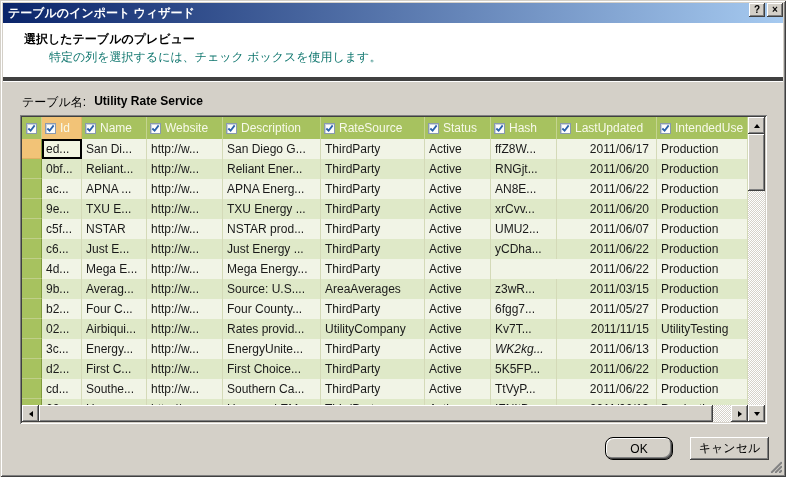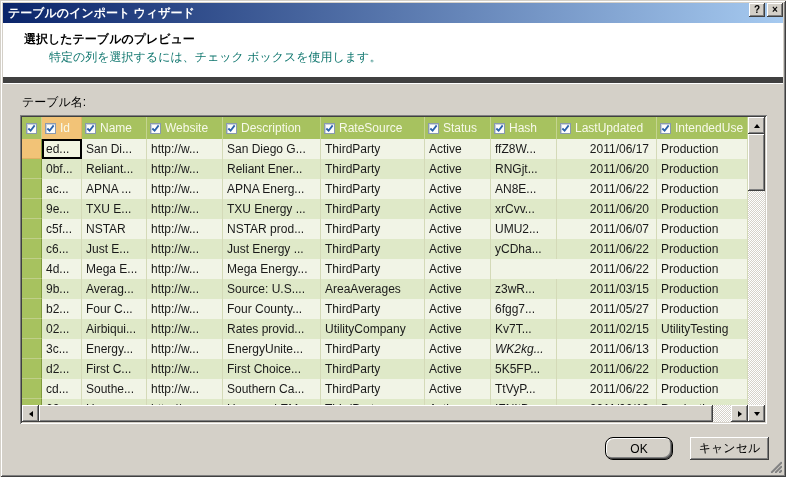--- a/index.html
+++ b/index.html
@@ -29,25 +29,25 @@
   .tb-buttons{position:absolute;right:3px;top:3px;display:flex;gap:2px;}
   .tb-btn{
     width:16px;height:14px;background:var(--bg);
     box-shadow:inset -1px -1px 0 #404040, inset 1px 1px 0 #fff,
                inset -2px -2px 0 #808080, inset 2px 2px 0 #d4d0c8;
     font-size:10px;font-weight:bold;color:#000;display:flex;align-items:center;justify-content:center;
     line-height:1;
   }
   .headband{
     position:absolute;left:3px;top:23px;right:3px;height:54px;background:#ffffff;
-    border-bottom:6px solid #404040;box-shadow:0 1px 0 #ffffff;
+    border-bottom:4px solid #404040;box-shadow:0 1px 0 #ffffff;
   }
   .headband .h1{position:absolute;left:21px;top:8px;font-size:12px;font-weight:bold;color:#000;}
   .headband .h2{position:absolute;left:46px;top:26px;font-size:12px;color:#0f766e;}
-  .tname{position:absolute;left:22px;top:94px;font-size:12px;color:#000;display:flex;gap:8px;flex-direction:column;}
+  .tname{position:absolute;left:22px;top:94px;font-size:12px;color:#000;display:flex;gap:8px;}
   .tname .val{font-weight:bold;}
   
   .grid{
     position:absolute;left:20px;top:115px;width:747px;height:309px;
     background:var(--row-light);box-sizing:border-box;padding:2px;
     box-shadow:inset 1px 1px 0 #808080, inset -1px -1px 0 #ffffff,
                inset 2px 2px 0 #404040, inset -2px -2px 0 #d4d0c8;
     display:flex;
   }
   .grid-left{flex:1;display:flex;flex-direction:column;overflow:hidden;}
@@ -338,21 +338,21 @@
           </div>
           <div class="row alt">
             <div class="sel-cell"></div>
             <div class="cell" style="width: 40px; flex: 0 0 40px;">02...</div>
             <div class="cell" style="width: 65px; flex: 0 0 65px;">Airbiqui...</div>
             <div class="cell" style="width: 76px; flex: 0 0 76px;">http://w...</div>
             <div class="cell" style="width: 98px; flex: 0 0 98px;">Rates provid...</div>
             <div class="cell" style="width: 104px; flex: 0 0 104px;">UtilityCompany</div>
             <div class="cell" style="width: 66px; flex: 0 0 66px;">Active</div>
             <div class="cell" style="width: 66px; flex: 0 0 66px;">Kv7T...</div>
-            <div class="cell right" style="width: 100px; flex: 0 0 100px;">2011/02/15</div>
+            <div class="cell right" style="width: 100px; flex: 0 0 100px;">2011/11/15</div>
             <div class="cell" style="flex: 1 1 auto;">UtilityTesting</div>
           </div>
           <div class="row light">
             <div class="sel-cell"></div>
             <div class="cell" style="width: 40px; flex: 0 0 40px;">3c...</div>
             <div class="cell" style="width: 65px; flex: 0 0 65px;">Energy...</div>
             <div class="cell" style="width: 76px; flex: 0 0 76px;">http://w...</div>
             <div class="cell" style="width: 98px; flex: 0 0 98px;">EnergyUnite...</div>
             <div class="cell" style="width: 104px; flex: 0 0 104px;">ThirdParty</div>
             <div class="cell" style="width: 66px; flex: 0 0 66px;">Active</div>

